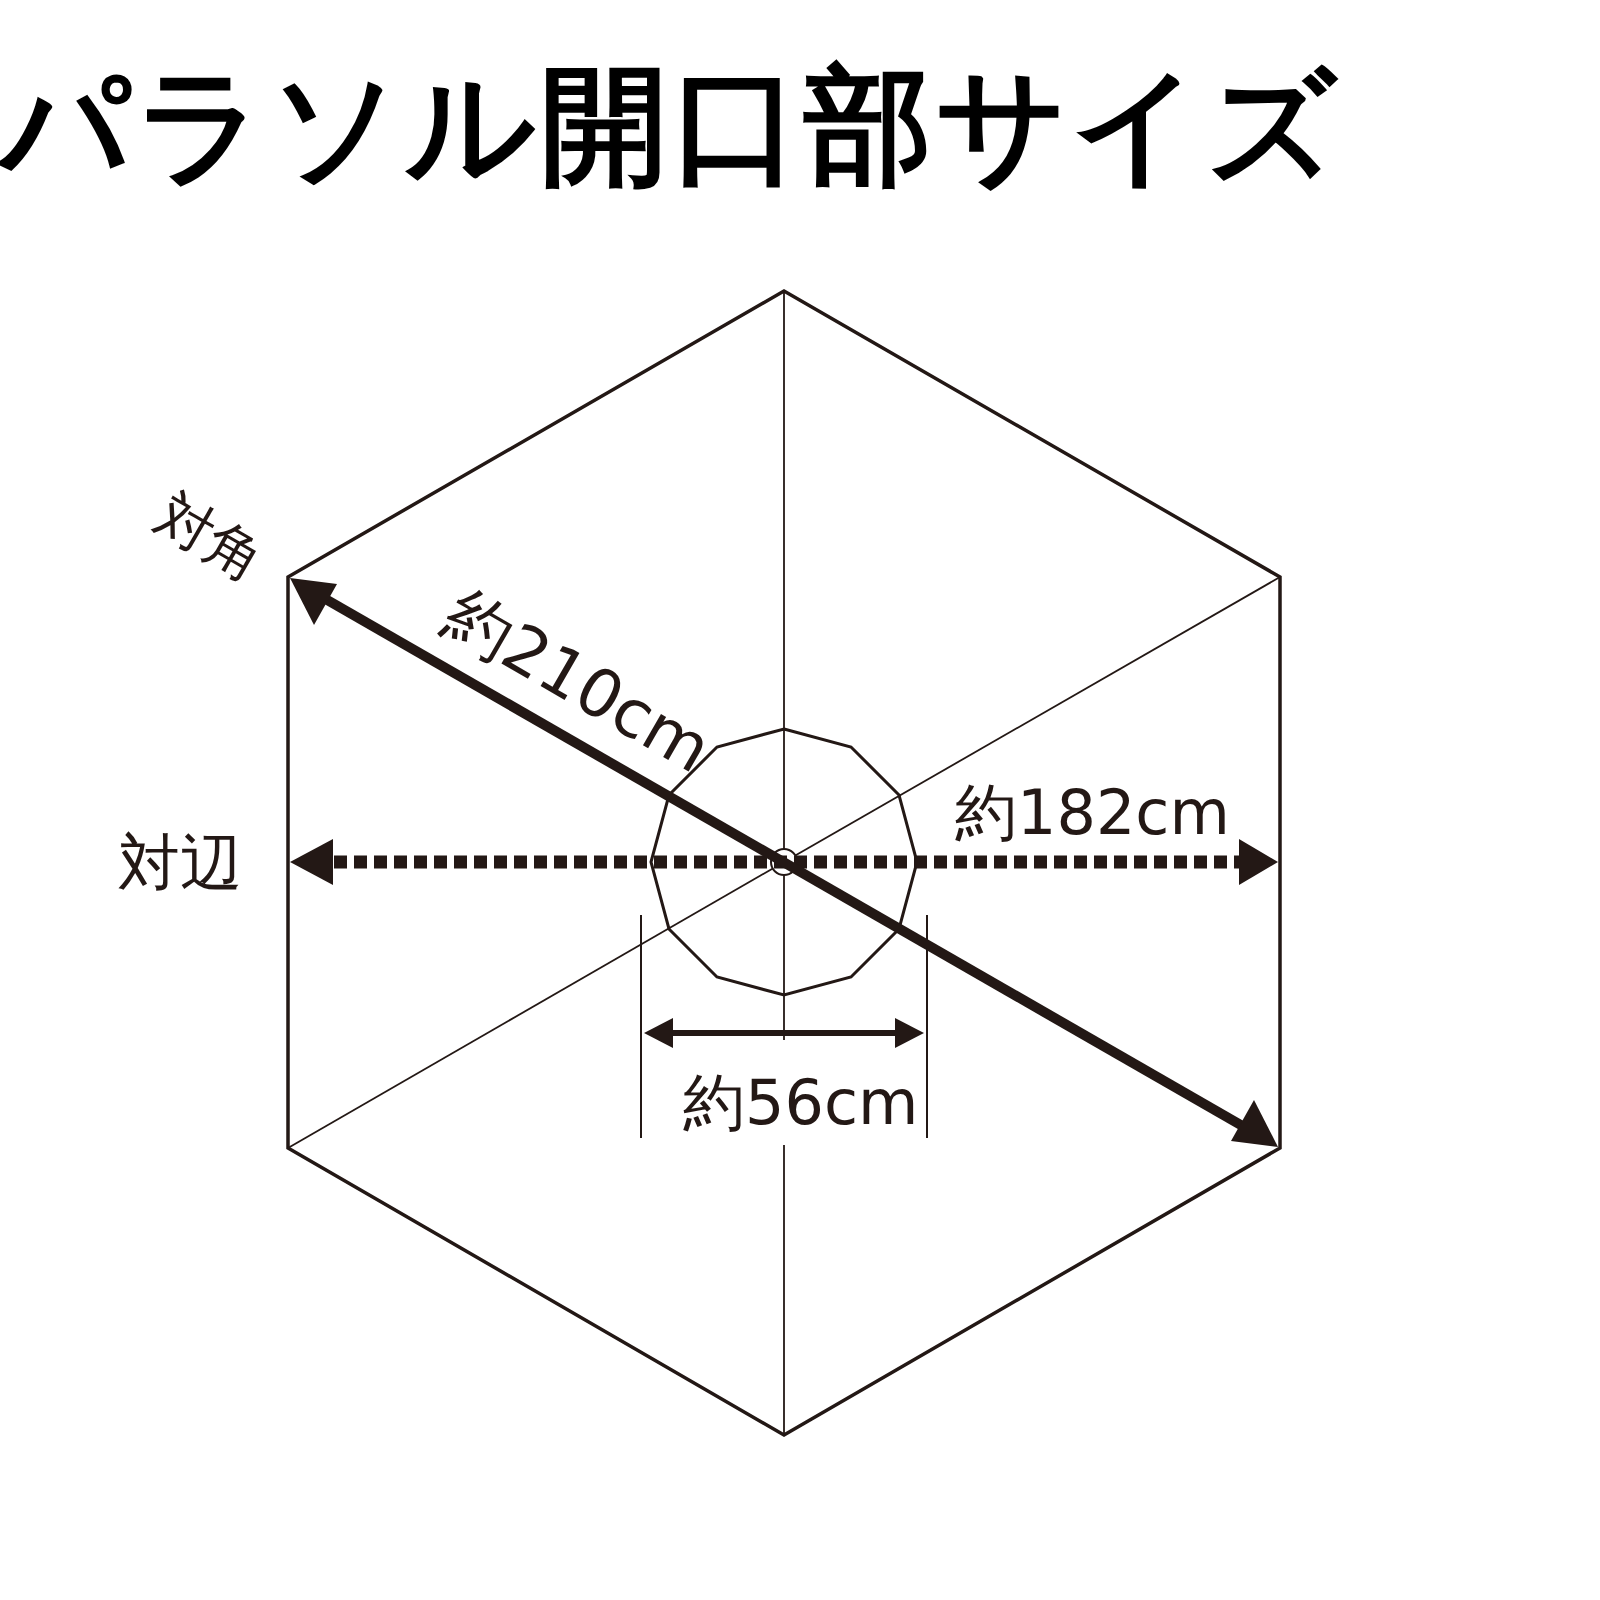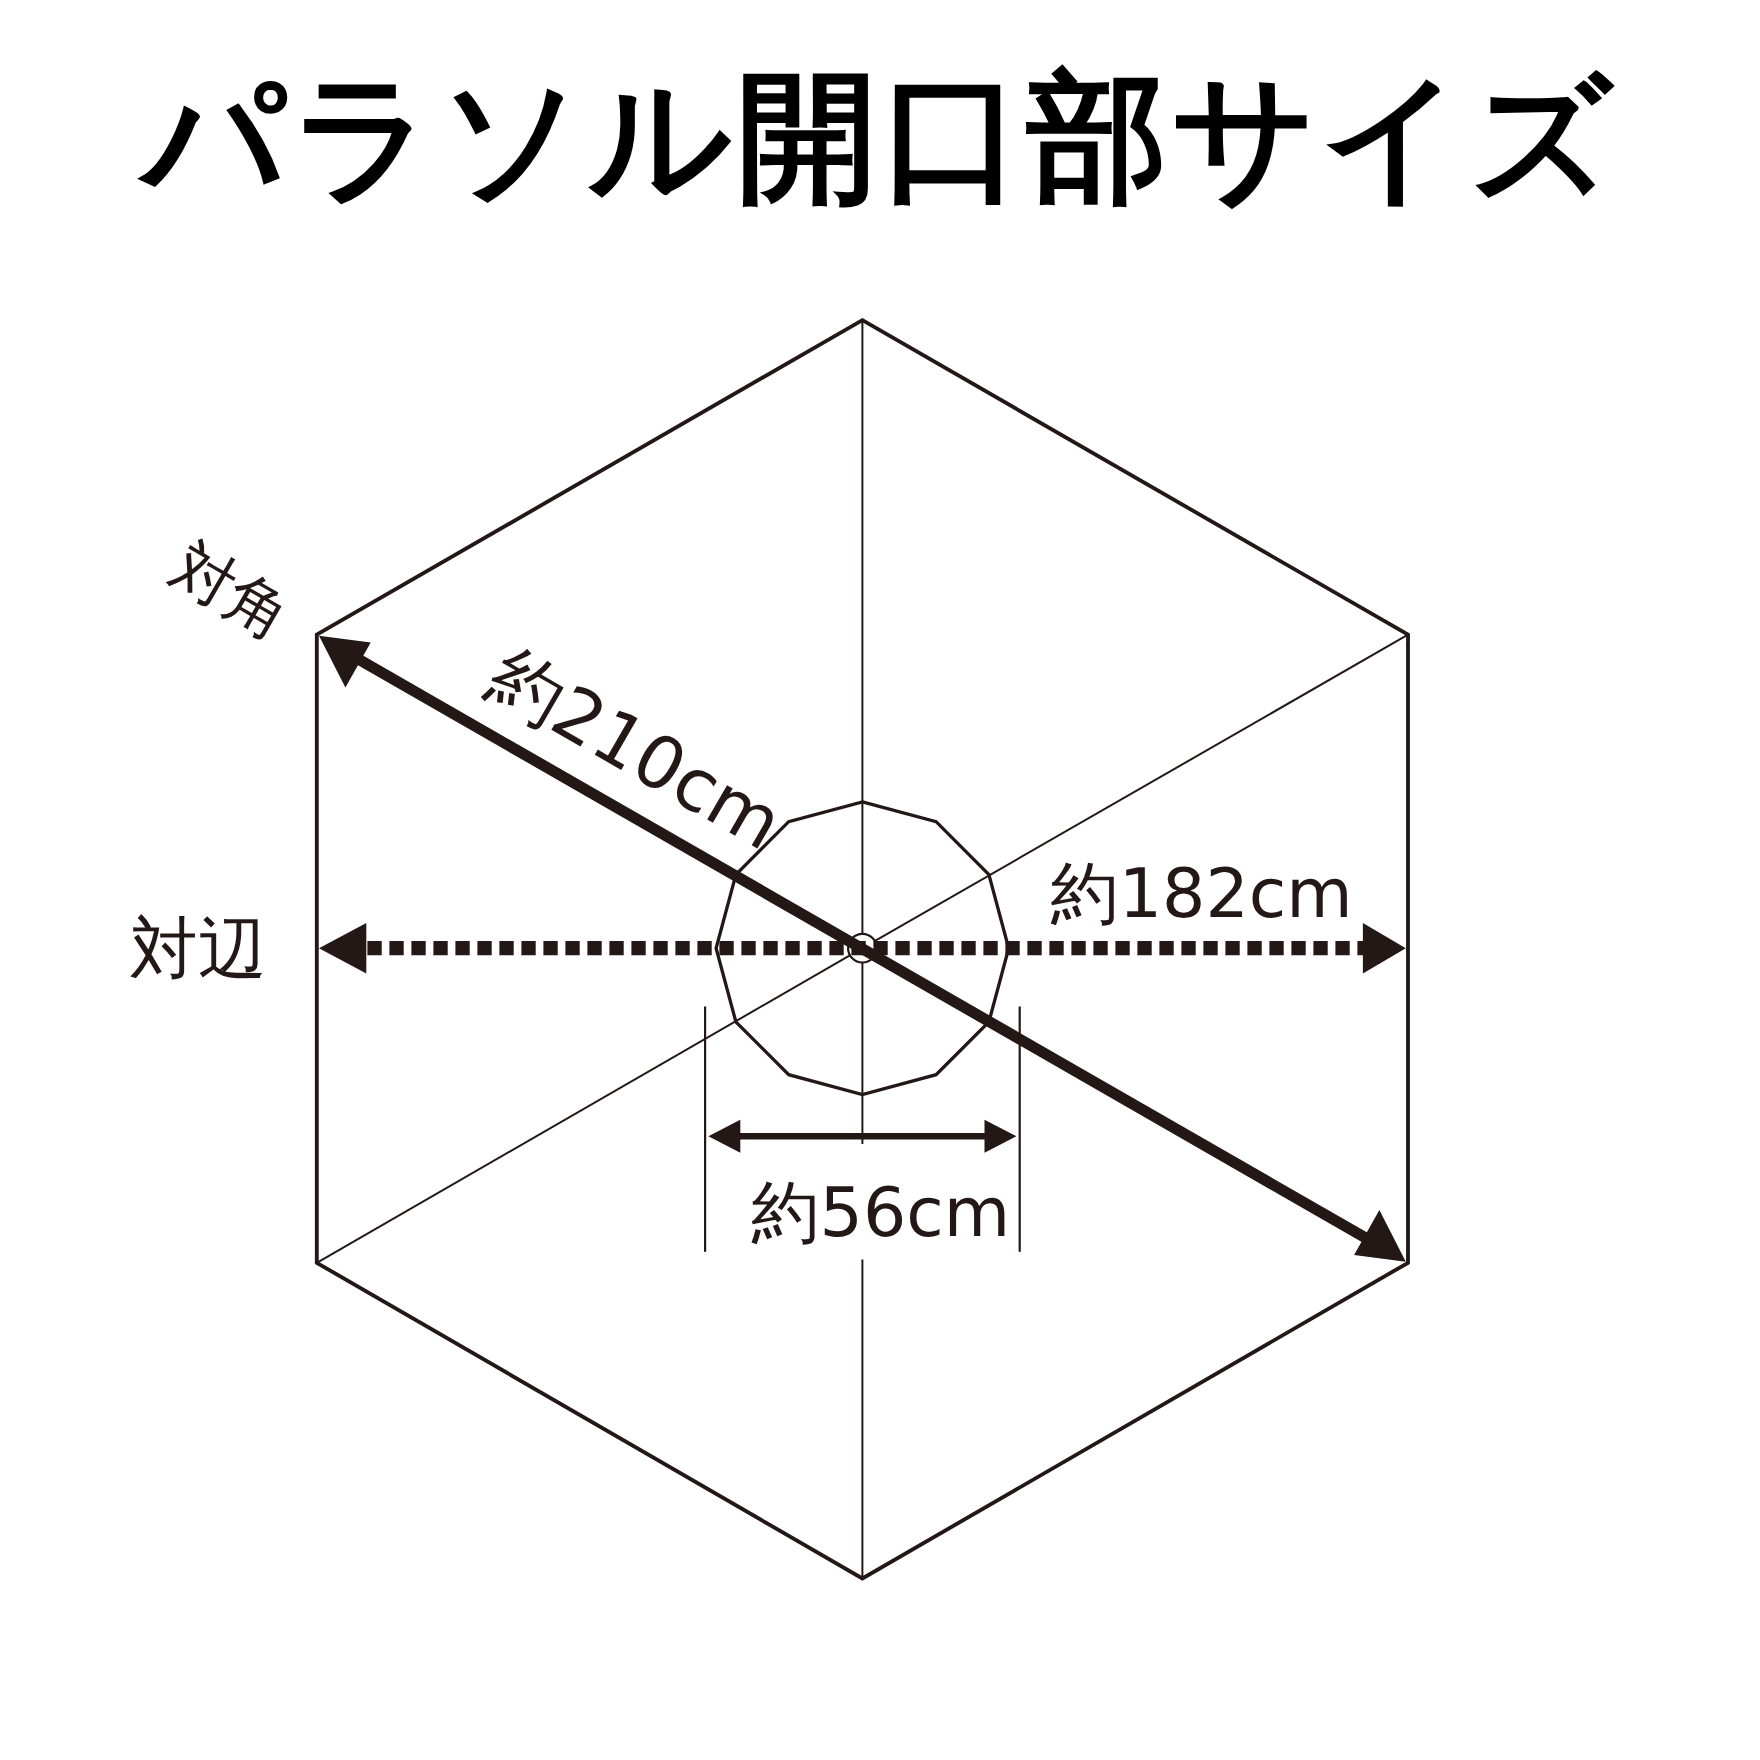--- a/index.html
+++ b/index.html
@@ -13,21 +13,21 @@
       position: relative;
       overflow: hidden;
       font-family: "DejaVu Sans", "Liberation Sans", sans-serif;
       color: #231815;
     }
     .title {
       position: absolute;
       left: 0;
       top: 62px;
       width: 1600px;
-      text-align: center;
+      text-align: left;
       font-size: 128px;
       font-weight: bold;
       letter-spacing: 4px;
       line-height: 1;
       color: #000000;
     }
     svg.diagram {
       position: absolute;
       left: 0;
       top: 0;

